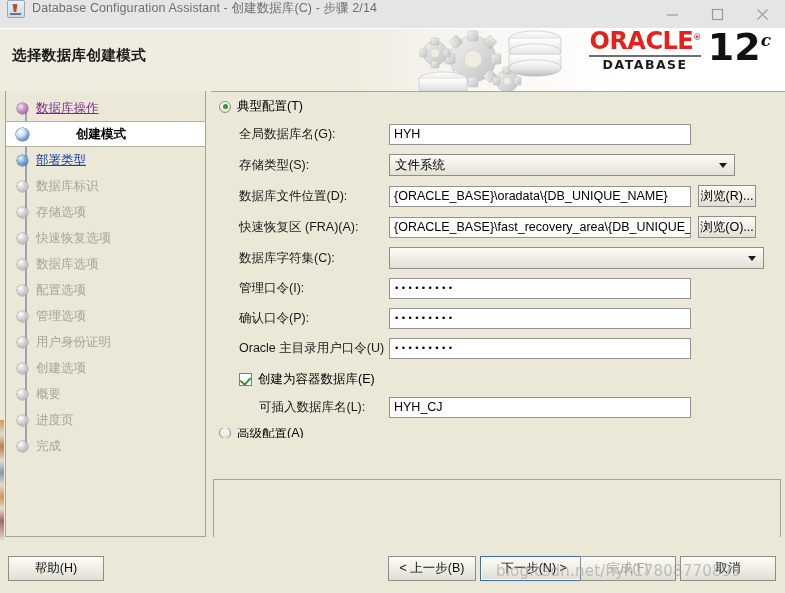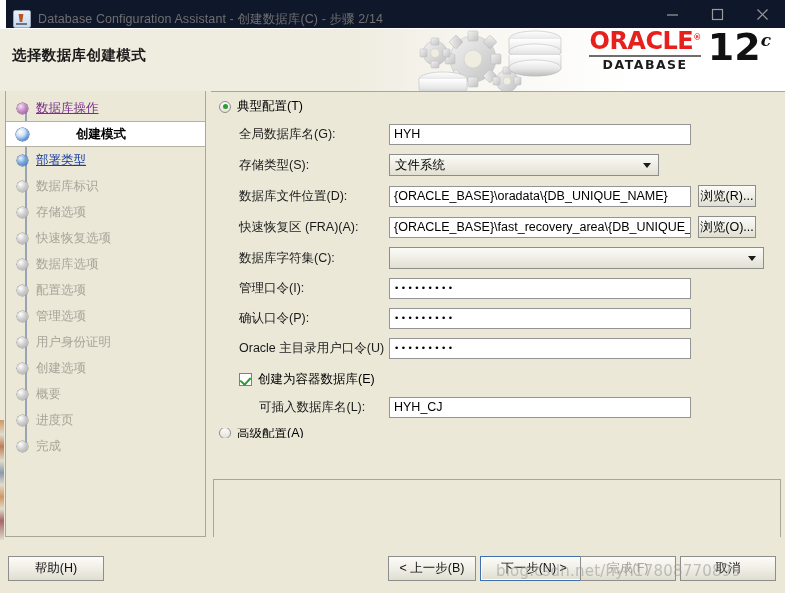--- a/index.html
+++ b/index.html
@@ -10,26 +10,25 @@
     background: #ffffff;
     font-family: "Liberation Sans", "DejaVu Sans", sans-serif;
     font-size: 12px;
     color: #000;
     overflow: hidden;
     position: relative;
   }
   
   #titlebar {
     height: 28px;
-    background: #0f172a;
+    background: #e5e5e5;
     display: flex;
-    align-items: flex-end;
+    align-items: flex-start;
     position: relative;
     border-bottom: 1px solid #ffffff;
-    margin-left: 6px;
   }
   #app-icon {
     width: 16px; height: 16px;
     margin-left: 7px; margin-right: 7px;
     border: 1px solid #9aa6b5;
     background: linear-gradient(180deg,#e9f1fb 0%,#c6d9ef 100%);
     border-radius: 2px;
     position: relative;
     flex: none;
   }
@@ -218,21 +217,21 @@
     font-size: 12.5px;
     color: #000;
     padding: 0 4px;
     line-height: 19px;
     white-space: nowrap; overflow: hidden;
     outline: none;
   }
   .w-300 { width: 302px; }
   .combo {
     height: 22px;
-    width: 270px;
+    width: 346px;
     border: 1px solid #8d8d8d;
     background: linear-gradient(180deg,#fbfbf7 0%,#efeee6 50%,#e2e0d2 100%);
     box-sizing: border-box;
     display: flex; align-items: center;
     font-size: 12.5px;
     padding-left: 5px;
     position: relative;
   }
   .combo.wide { width: 375px; }
   .combo .arrow {

